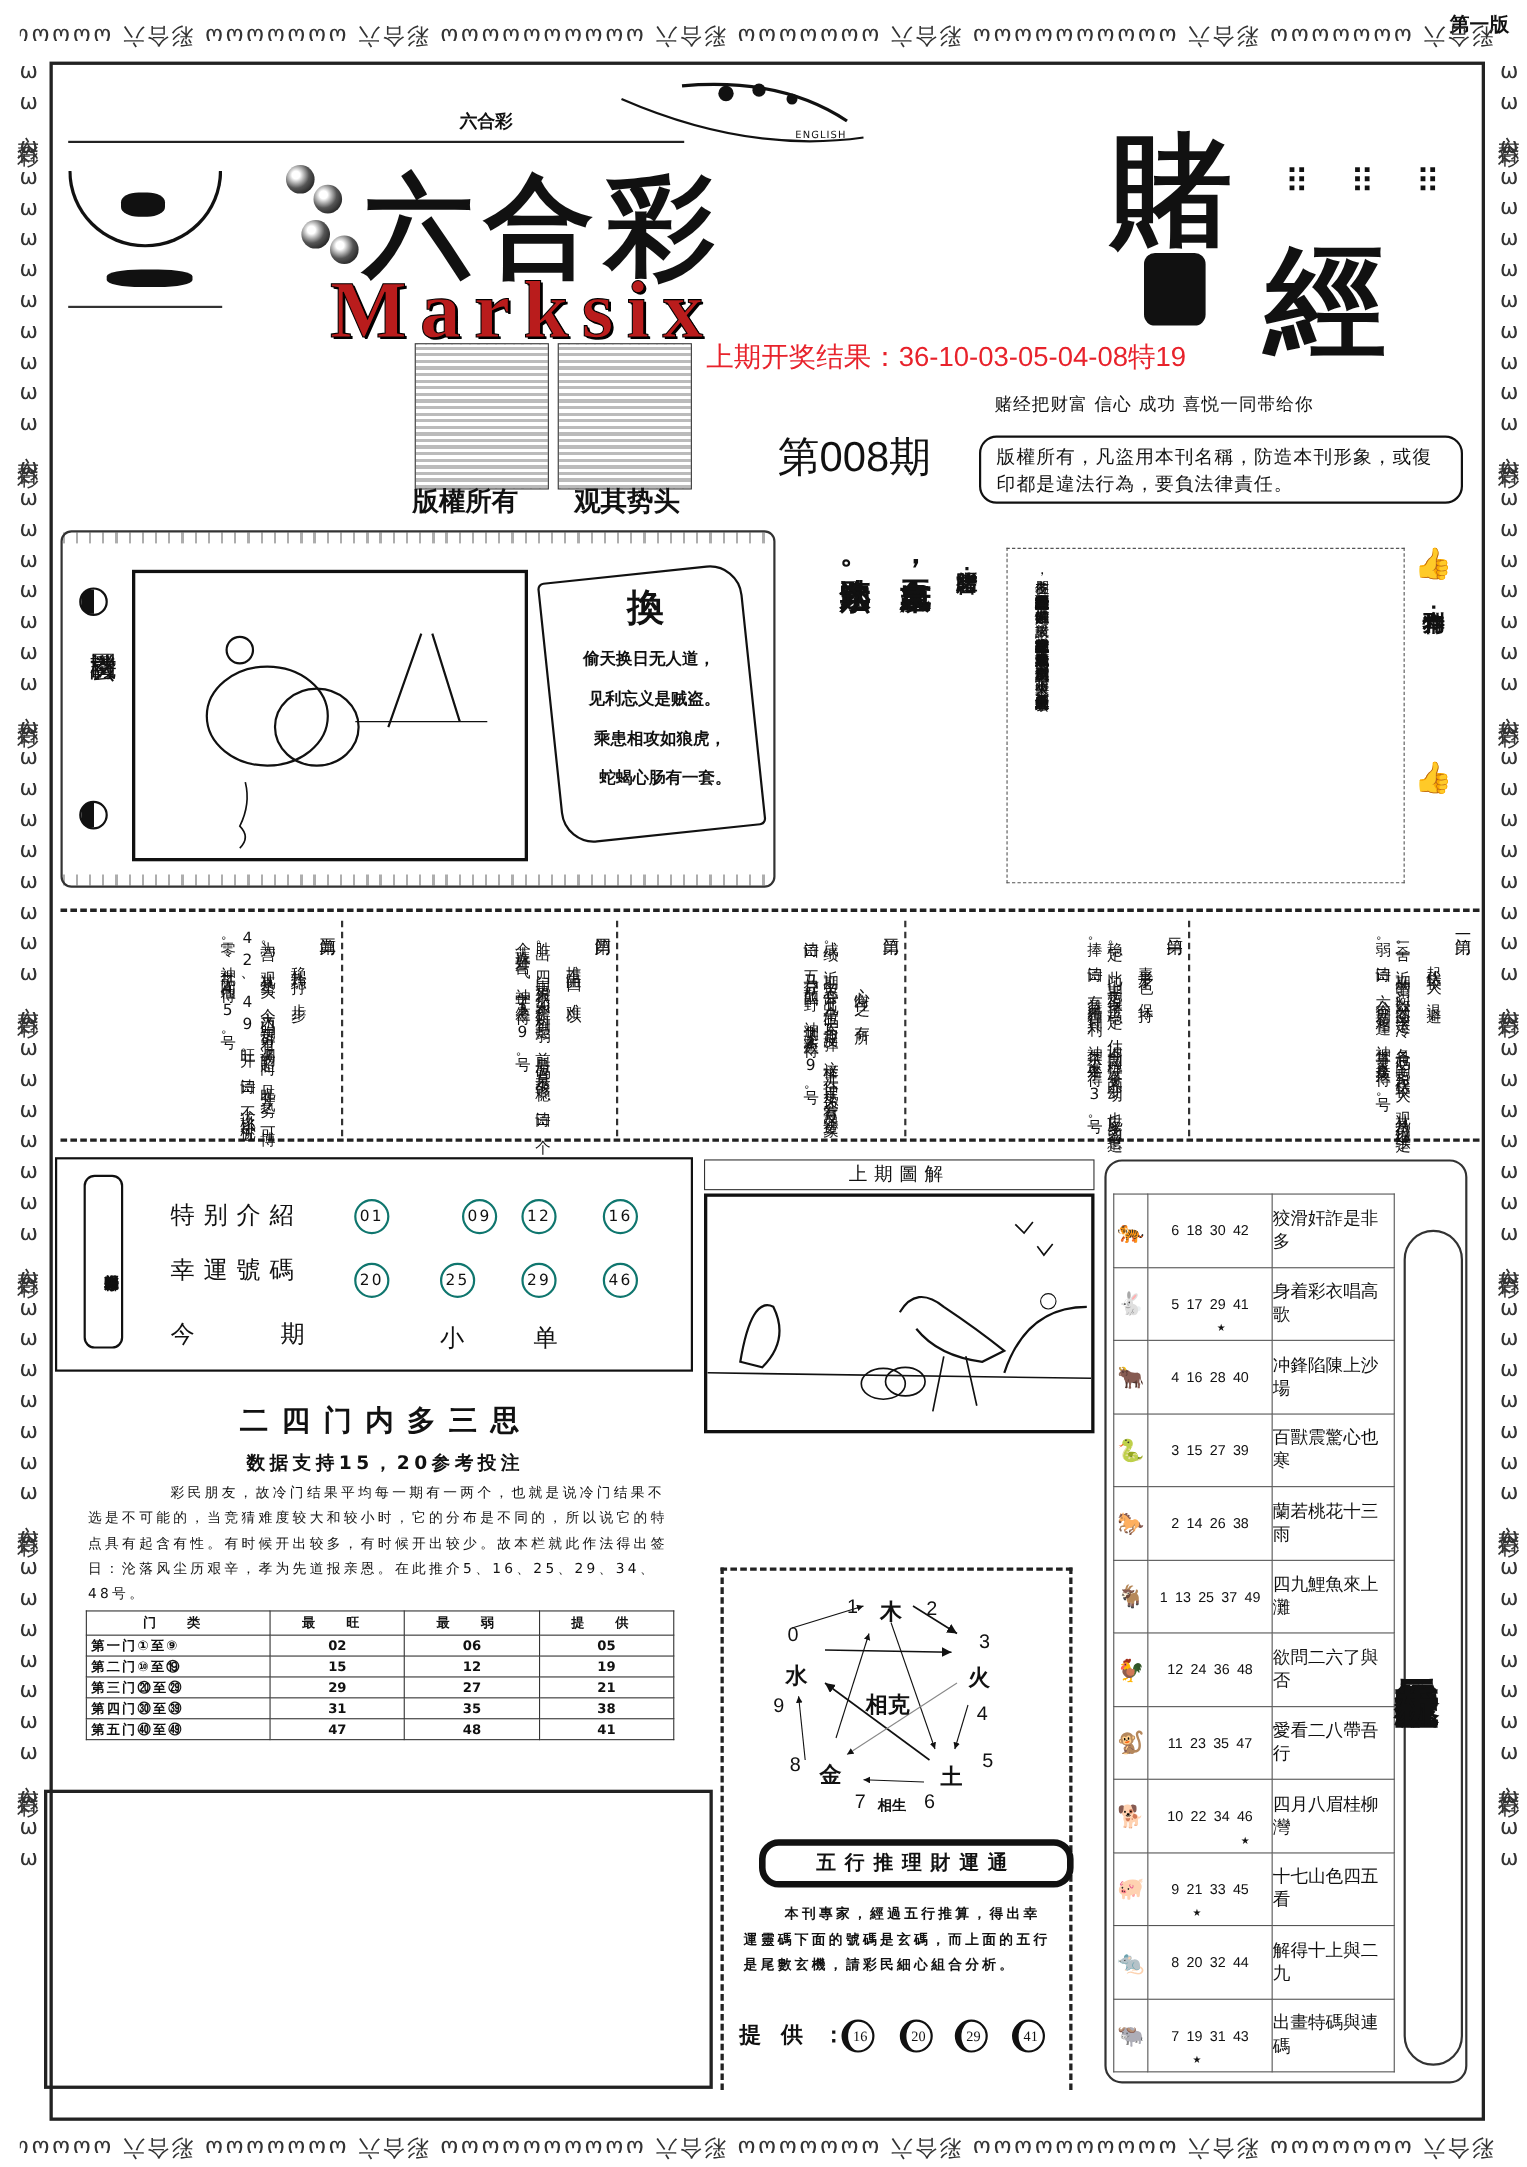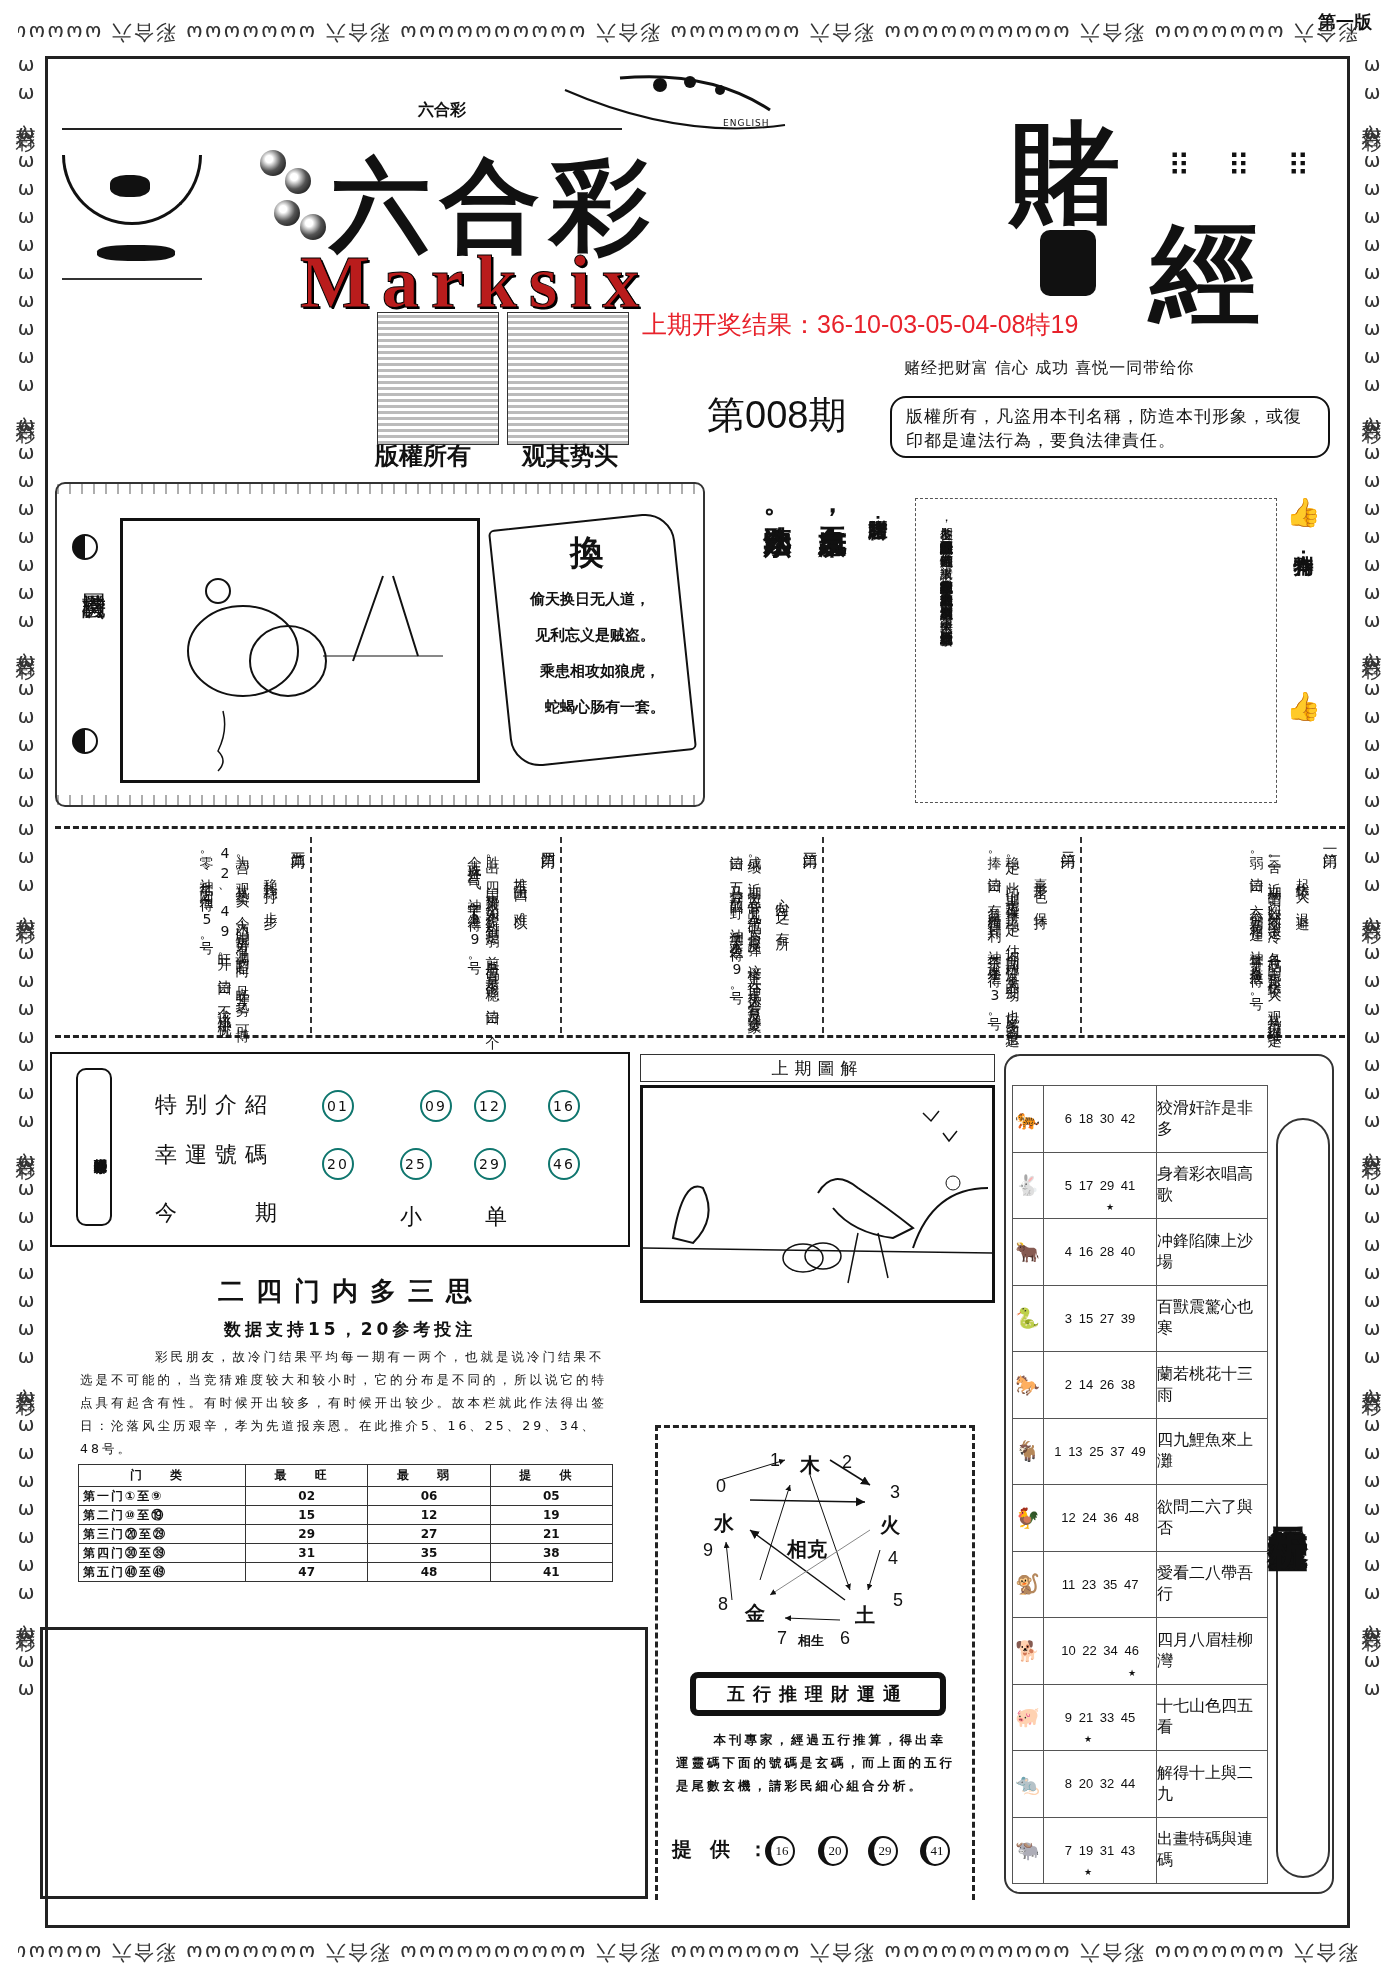--- a/index.html
+++ b/index.html
@@ -78,21 +78,21 @@
   .door-table td:first-child { text-align: left; padding-left: 4px; letter-spacing: 2px; }
   .empty-box { top: 1627px; left: 40px; width: 608px; height: 272px; border: 3px solid #222; }
 
   
   .lastpic-head { top: 1054px; left: 640px; width: 355px; height: 28px; border: 1px solid #333; font-size: 17px; text-align:center; line-height: 26px; letter-spacing: 6px; }
   .lastpic { top: 1085px; left: 640px; width: 355px; height: 218px; border: 3px solid #111; }
   
   .wuxing-box { top: 1425px; left: 655px; width: 320px; height: 475px; border-left: 3px dashed #222; border-right: 3px dashed #222; border-top: 3px dashed #222; }
   .wx { position:absolute; font-size: 20px; font-weight: bold; }
   .wxn { position:absolute; font-size: 18px; font-family: "Liberation Sans", sans-serif; }
-  .wx-banner { top: 1672px; left: 690px; width: 256px; height: 44px; border: 6px solid #111; border-radius: 8px; font-size: 18px; text-align:center; line-height: 32px; letter-spacing: 8px; font-family: "DejaVu Serif", serif; font-weight: bold; }
+  .wx-banner { top: 1672px; left: 690px; width: 286px; height: 44px; border: 6px solid #111; border-radius: 18px; font-size: 18px; text-align:center; line-height: 32px; letter-spacing: 8px; font-family: "DejaVu Serif", serif; font-weight: bold; }
   .wx-body { top: 1728px; left: 676px; width: 285px; font-size: 12.5px; line-height: 23px; letter-spacing: 3px; font-family: "DejaVu Serif", serif; font-weight: bold; text-indent: 3em; }
   .provide-label { top: 1836px; left: 672px; font-size: 20px; font-weight: bold; letter-spacing: 18px; }
   .pball { position:absolute; width: 30px; height: 30px; border: 2px solid #111; border-left: 6px solid #111; border-radius: 50%; font-size: 13px; text-align:center; line-height: 26px; font-family: "Liberation Serif", serif; }
 
   
   .zodiac-panel { top: 1054px; left: 1004px; width: 330px; height: 840px; border: 2px solid #333; border-radius: 16px; }
   .zodiac-table { position:absolute; top: 1085px; left: 1012px; width: 256px; border-collapse: collapse; }
   .zodiac-table td { border: 1px solid #555; height: 66.5px; vertical-align: middle; }
   .z-icon { width: 28px; text-align:center; font-size: 20px; }
   .z-nums { width: 102px; font-size: 13px; font-family: "Liberation Sans", sans-serif; text-align:center; word-spacing: 3px; position: relative; }

